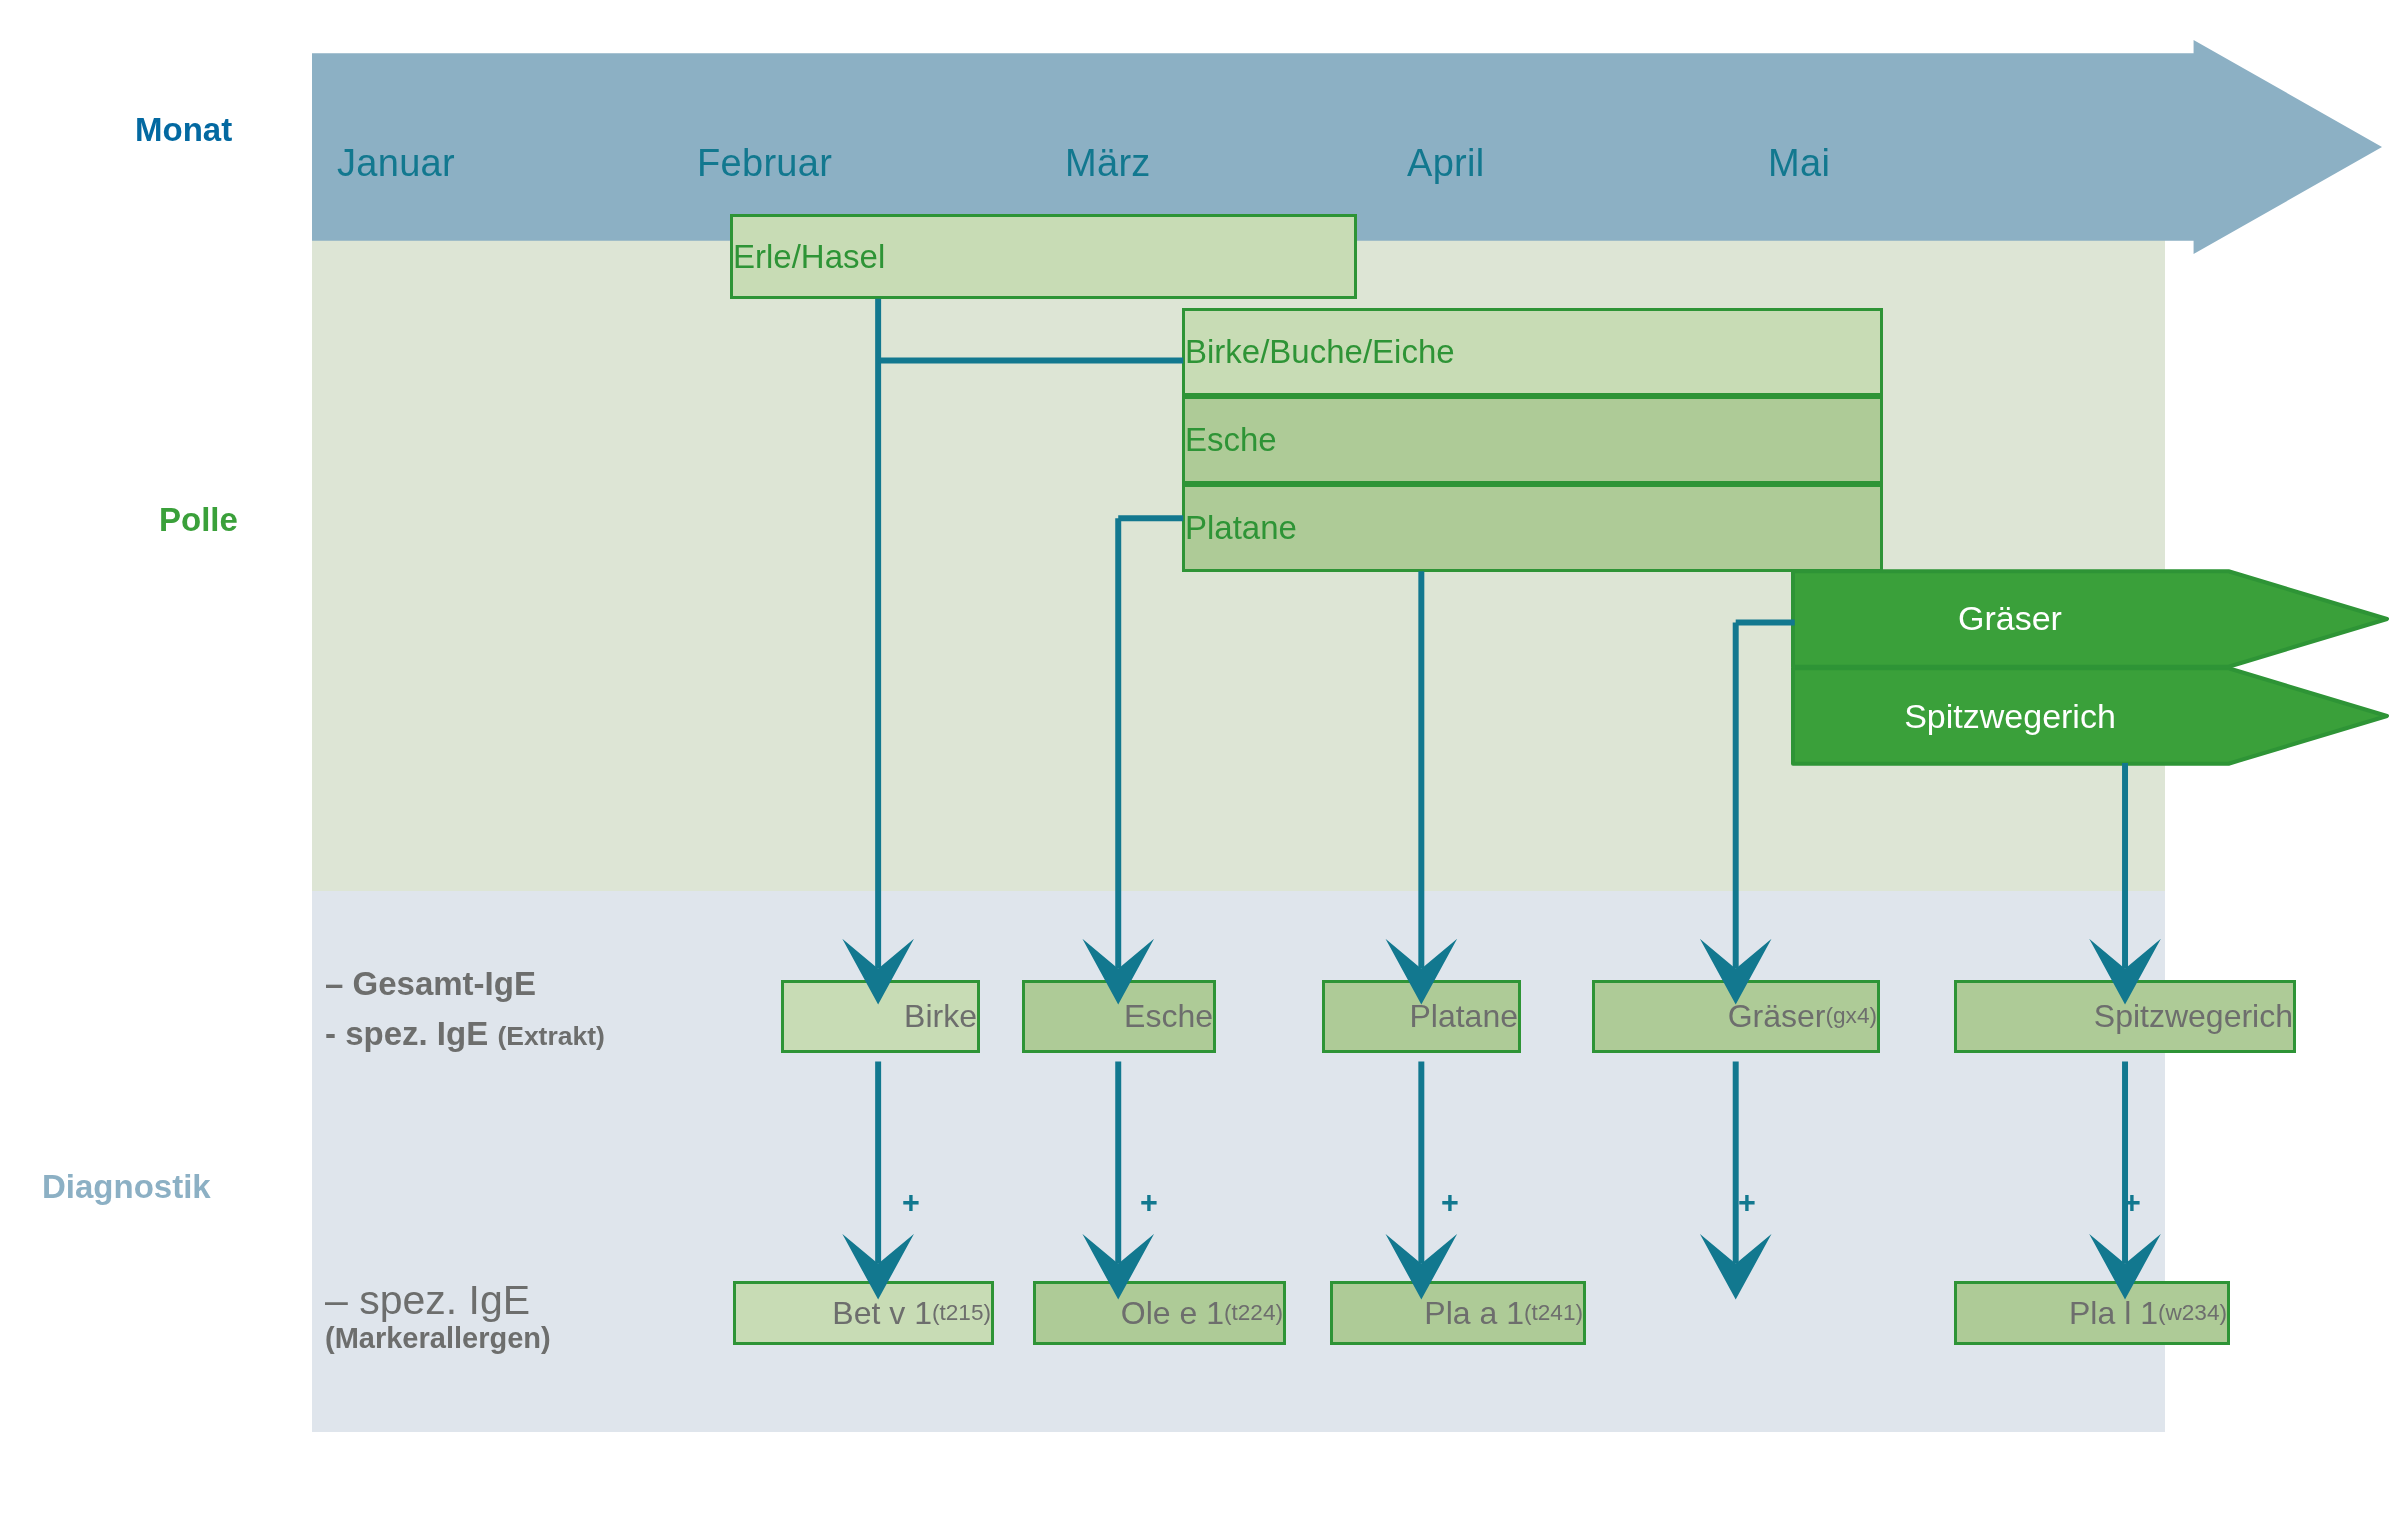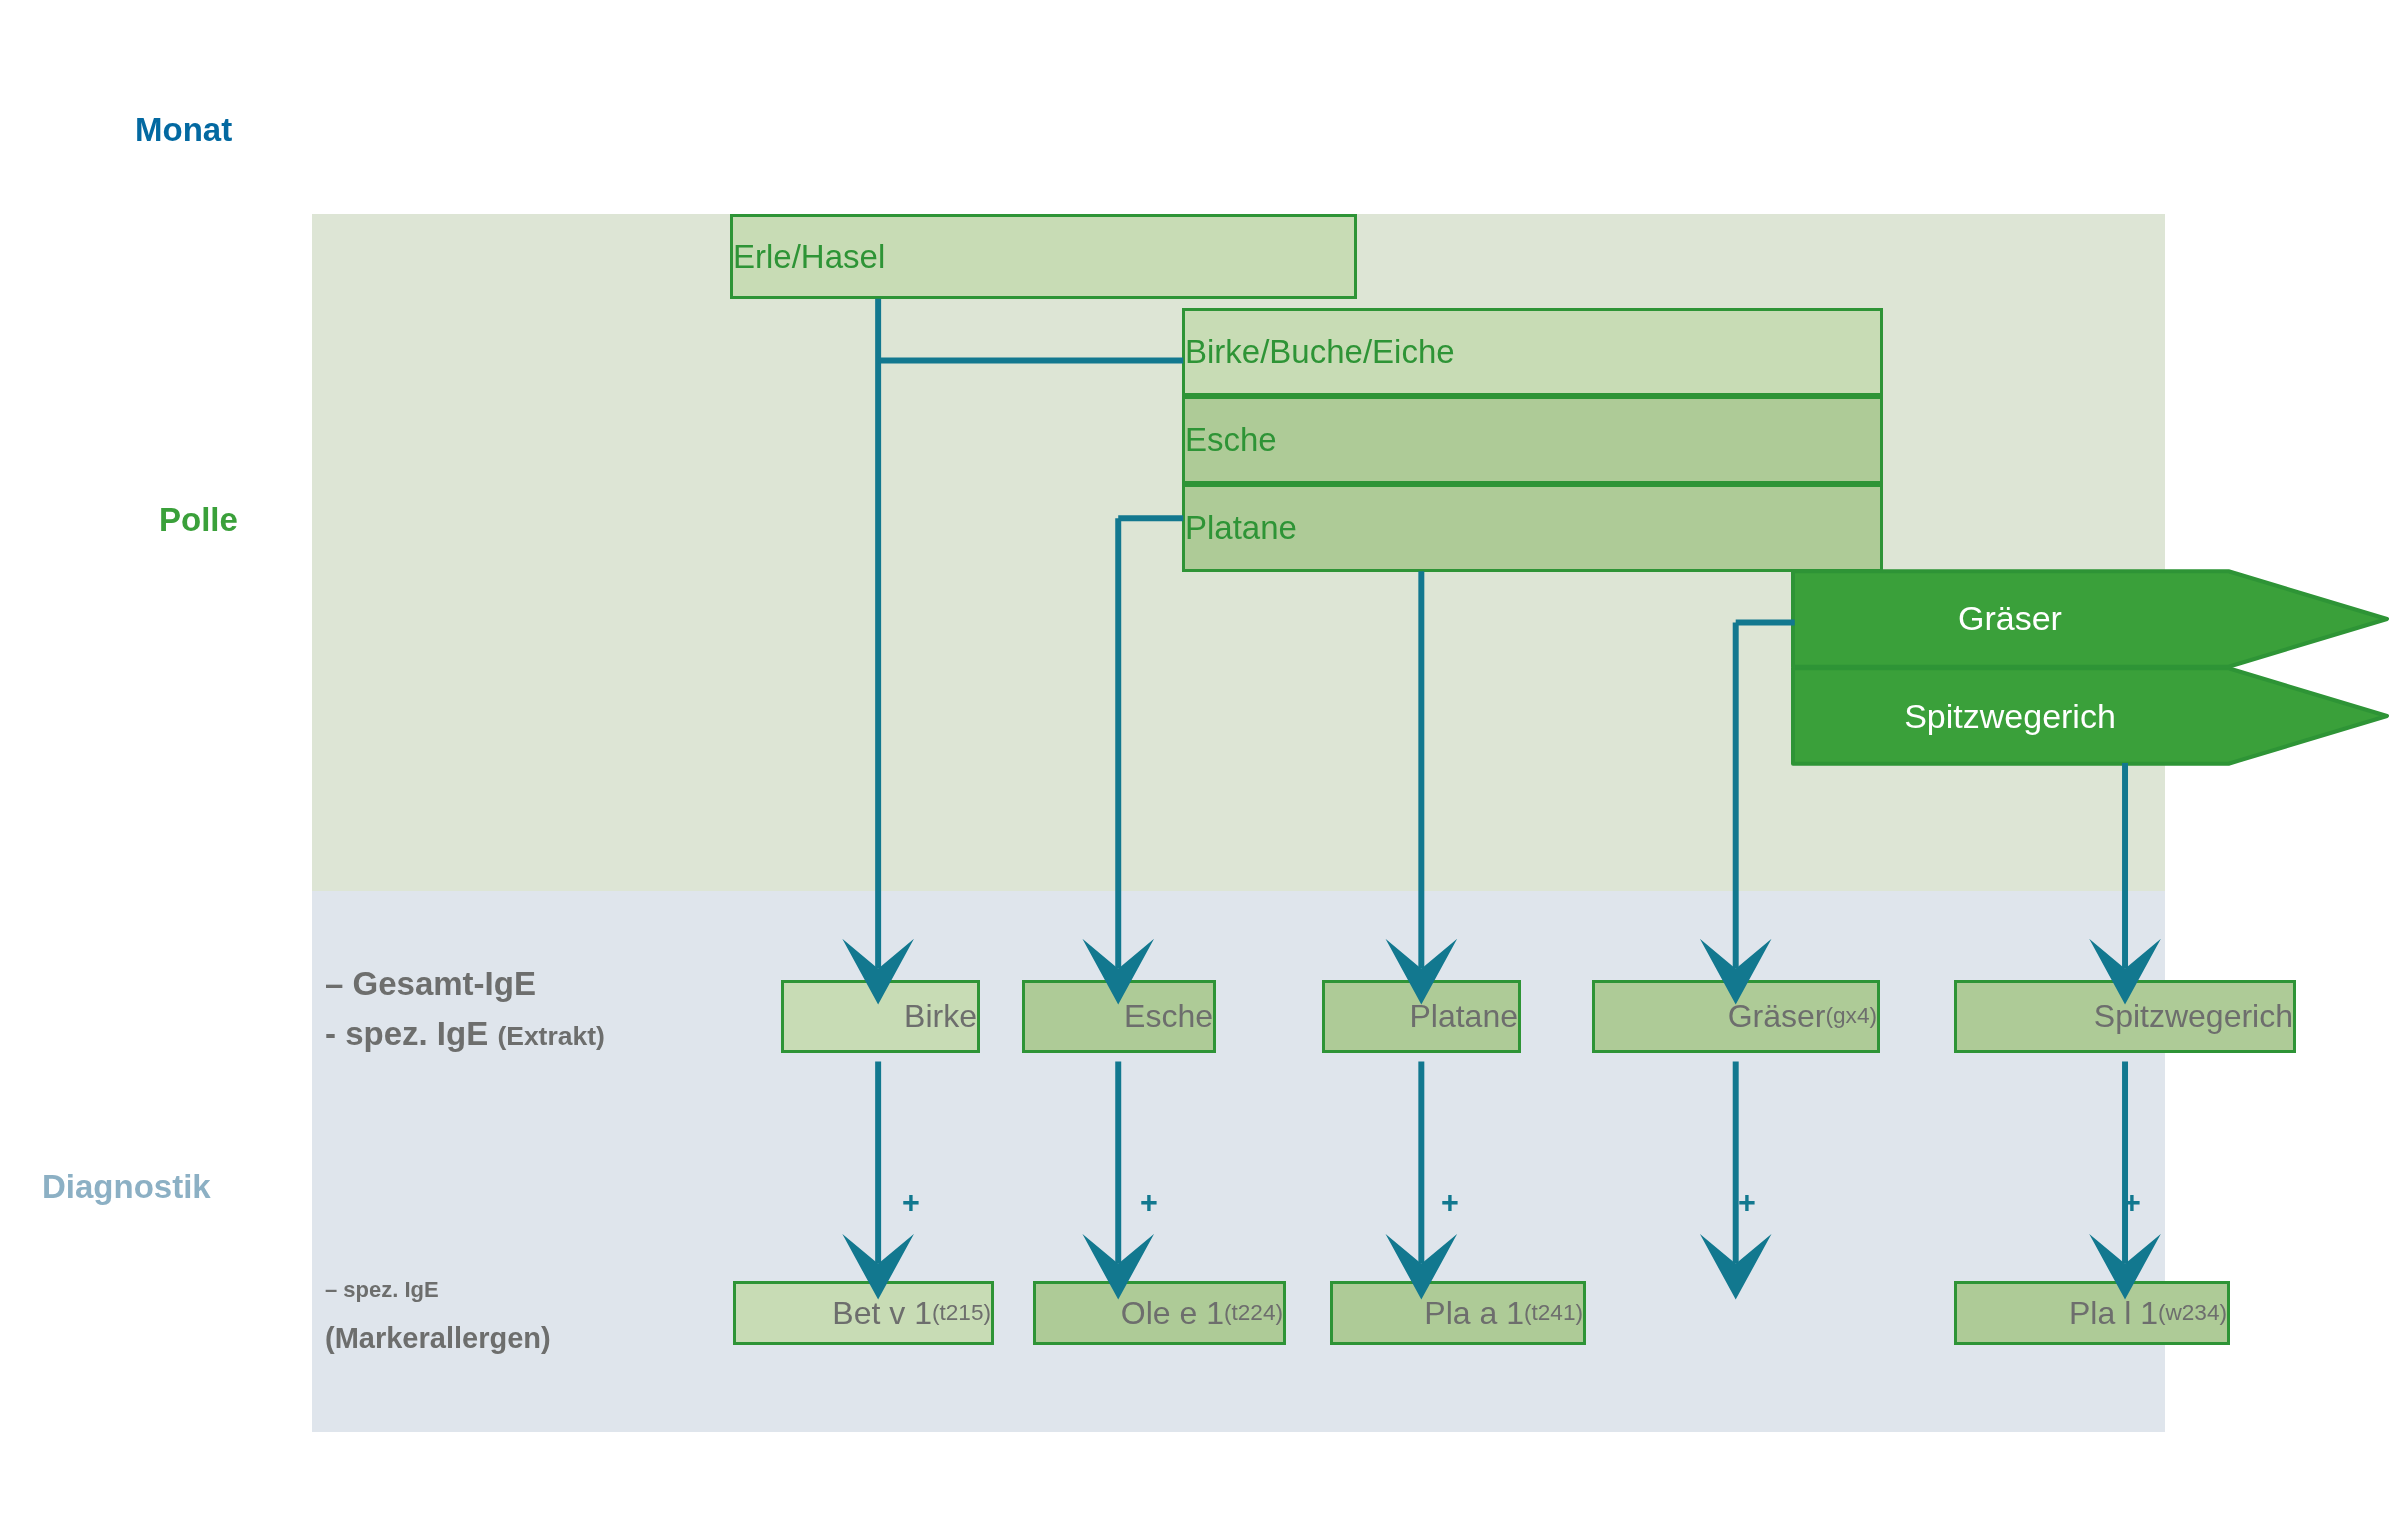--- a/index.html
+++ b/index.html
@@ -75,20 +75,30 @@
   #links{position:absolute;left:0;top:0;width:2389px;height:1536px;pointer-events:none;}
 </style>
 </head>
 <body>
 
 <div id="stage">
 
   <div class="band" id="band-polle"></div>
   <div class="band" id="band-diag"></div>
 
+  <div id="month-arrow">
+    <svg viewBox="0 0 3120 322" preserveAspectRatio="none">
+      <path d="M0,20 L2836,20 L2836,0 L3120,161 L2836,322 L2836,302 L0,302 Z" fill="#8cb0c4"></path>
+    </svg>
+    <div class="month-label" style="left:25px;">Januar</div>
+    <div class="month-label" style="left:385px;">Februar</div>
+    <div class="month-label" style="left:753px;">März</div>
+    <div class="month-label" style="left:1095px;">April</div>
+    <div class="month-label" style="left:1456px;">Mai</div>
+  </div>
 
   <div class="side-cap" id="cap-monat">Monat</div>
   <div class="side-cap" id="cap-polle">Polle</div>
   <div class="side-cap" id="cap-diag">Diagnostik</div>
 
   <div class="pbar light" id="bar-erle">
     <span>Erle/Hasel</span>
   </div>
   <div class="pbar light" id="bar-birke">
     <span>Birke/Buche/Eiche</span>
@@ -110,21 +120,21 @@
     <svg width="598" height="100" viewBox="0 0 902 150">
       <path d="M3,3 L660,3 L660,3 L899,75 L660,147 L660,147 L3,147 Z" fill="#3aa03a" stroke="#2e9436" stroke-width="6" stroke-linejoin="round"></path>
     </svg>
     <div class="gtext" style="left:0;width:438px;text-align:center;">Gräser</div>
   </div>
 
   <div style="position:absolute;left:325px;top:965px;color:#6d6e6d;font-size:33px;font-weight:bold;white-space:nowrap;">– Gesamt-IgE</div>
   <div style="position:absolute;left:325px;top:1015px;color:#6d6e6d;font-size:33px;font-weight:bold;white-space:nowrap;">
     <span>- spez. IgE </span><span style="font-size:26.5px;">(Extrakt)</span>
   </div>
-  <div style="position:absolute;left:325px;top:1277px;color:#6d6e6d;font-size:22px;font-weight:bold;white-space:nowrap;">– spez. IgE</div>
+  <div style="position:absolute;left:325px;top:1277px;color:#6d6e6d;font-size:41px;font-weight:normal;white-space:nowrap;">– spez. IgE</div>
   <div style="position:absolute;left:325px;top:1322px;color:#6d6e6d;font-size:29px;font-weight:bold;white-space:nowrap;">(Markerallergen)</div>
 
   <div class="dbox light" id="ex-birke">
     <span>Birke</span>
   </div>
   <div class="dbox mid" id="ex-esche">
     <span>Esche</span>
   </div>
   <div class="dbox mid" id="ex-platane">
     <span>Platane</span>

